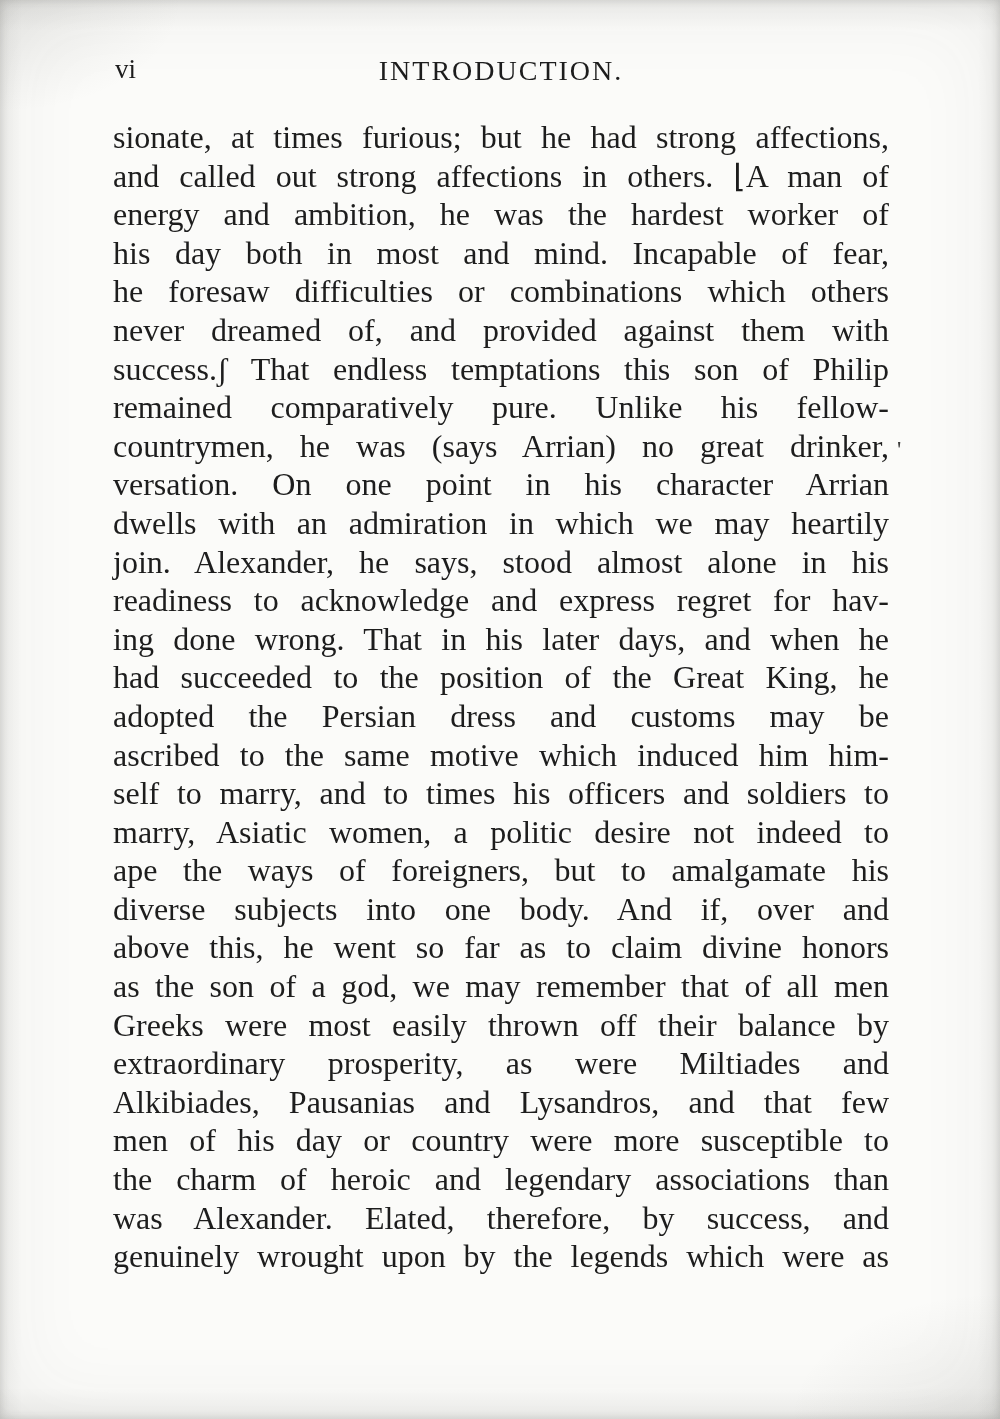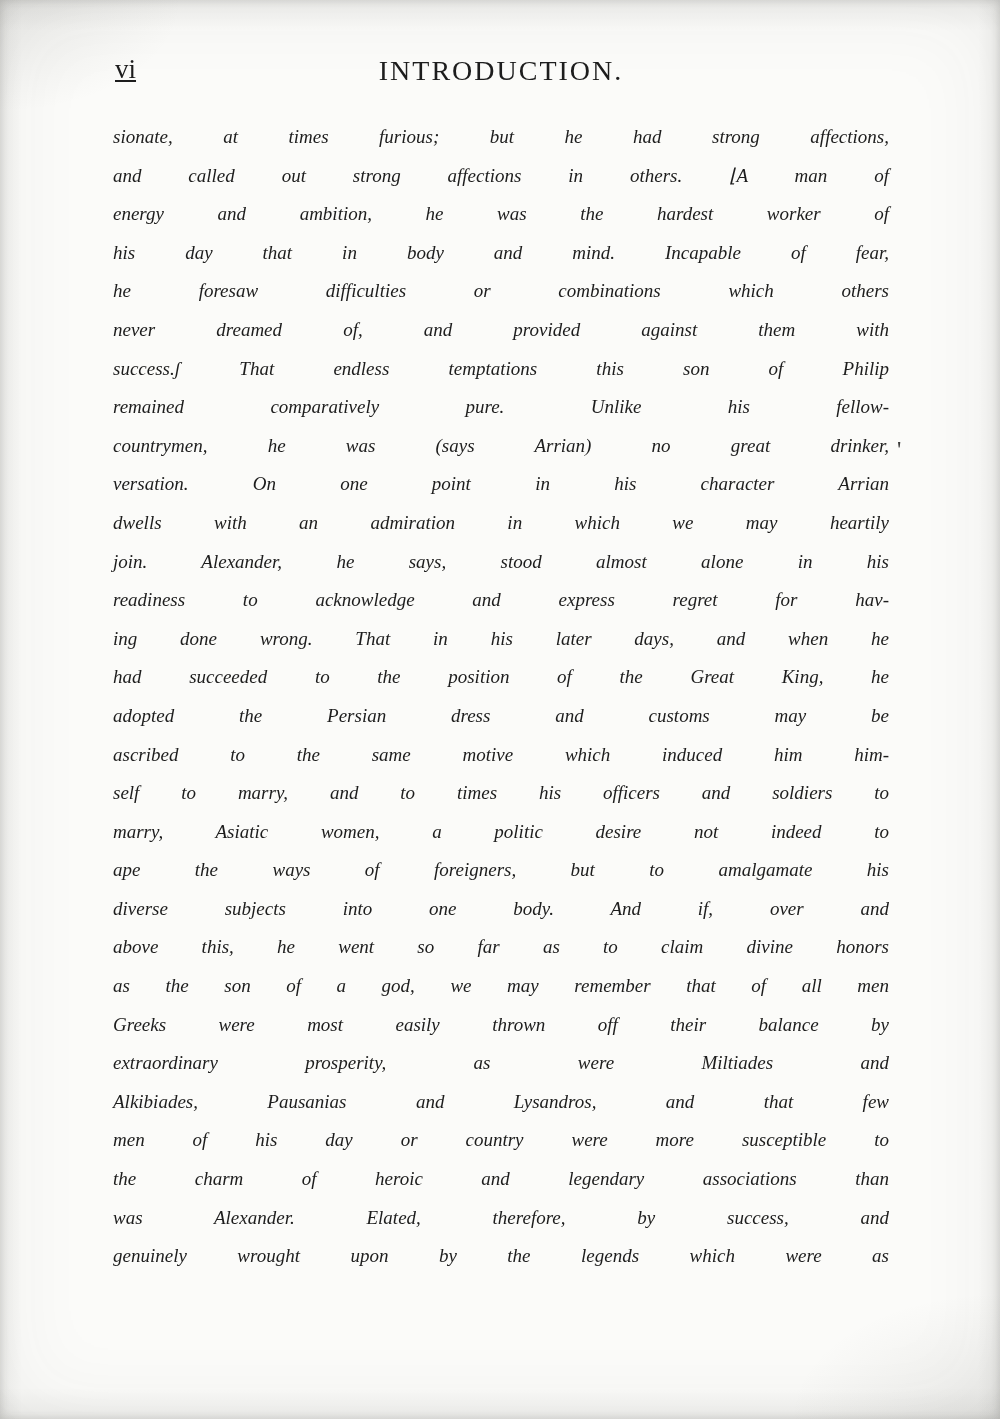--- a/index.html
+++ b/index.html
@@ -40,43 +40,41 @@
     top: 52px;
     left: 113px;
     width: 776px;
     height: 34px;
   }
   .pagenum {
     position: absolute;
     left: 2px;
     top: 2px;
     font-size: 27px;
-    text-decoration: underline;
   }
   .title {
     display: block;
     text-align: center;
     font-size: 28px;
     letter-spacing: 2px;
     padding-top: 3px;
   }
   .body {
     position: absolute;
     top: 118px;
     left: 113px;
     width: 776px;
   }
   .line {
-    font-size: 19px;
+    font-size: 32px;
     line-height: 38.6px;
     text-align: justify;
     text-align-last: justify;
     -moz-text-align-last: justify;
     white-space: normal;
-    font-style: italic;
   }
   .marginal {
     position: absolute;
     left: 897px;
     top: 436px;
     font-size: 24px;
     color: #3a3a3a;
   }
 </style>
 </head>
@@ -85,21 +83,21 @@
 <div class="scan">
   <div class="header">
     <span class="pagenum">vi</span>
     <span class="title">INTRODUCTION.</span>
   </div>
 
   <div class="body">
       <div class="line">sionate, at times furious; but he had strong affections,</div>
       <div class="line">and called out strong affections in others. ⌊A man of</div>
       <div class="line">energy and ambition, he was the hardest worker of</div>
-      <div class="line">his day that in body and mind. Incapable of fear,</div>
+      <div class="line">his day both in most and mind. Incapable of fear,</div>
       <div class="line">he foresaw difficulties or combinations which others</div>
       <div class="line">never dreamed of, and provided against them with</div>
       <div class="line">success.ʃ That endless temptations this son of Philip</div>
       <div class="line">remained comparatively pure. Unlike his fellow-</div>
       <div class="line">countrymen, he was (says Arrian) no great drinker,</div>
       <div class="line">versation. On one point in his character Arrian</div>
       <div class="line">dwells with an admiration in which we may heartily</div>
       <div class="line">join. Alexander, he says, stood almost alone in his</div>
       <div class="line">readiness to acknowledge and express regret for hav-</div>
       <div class="line">ing done wrong. That in his later days, and when he</div>

